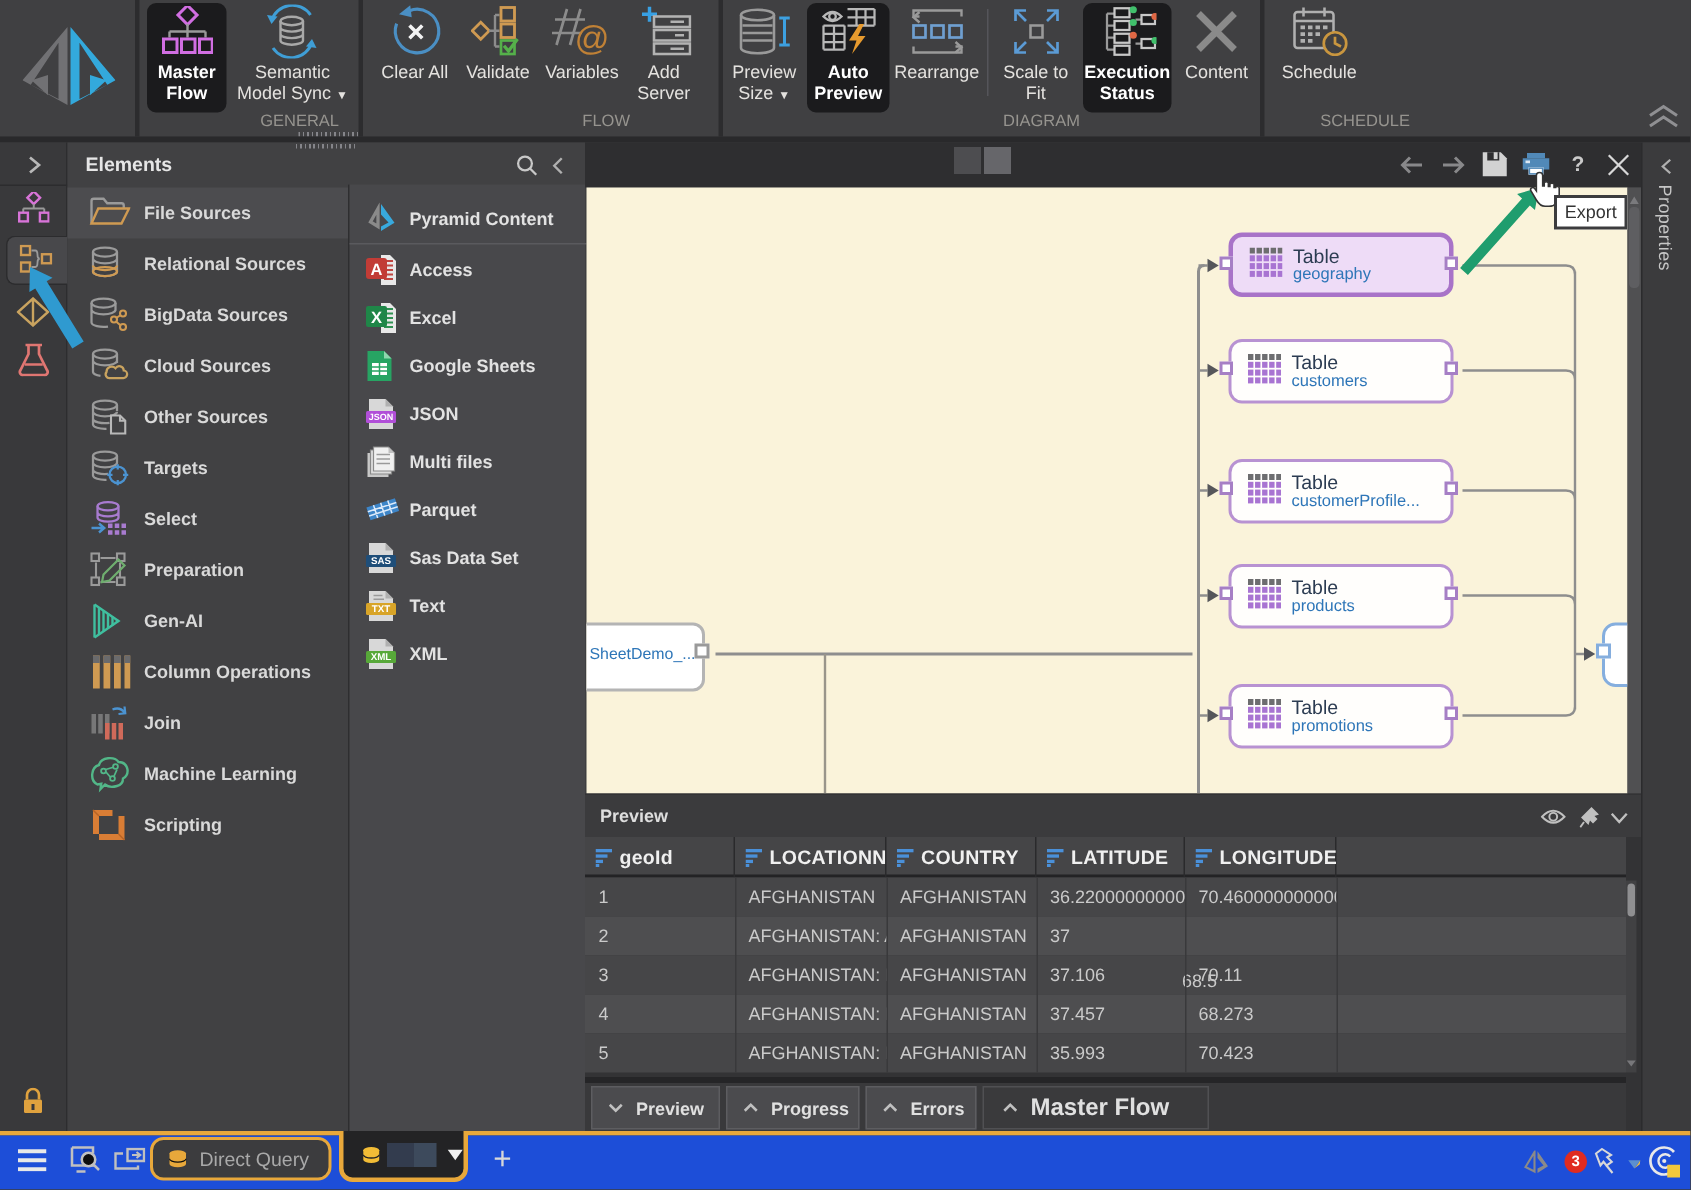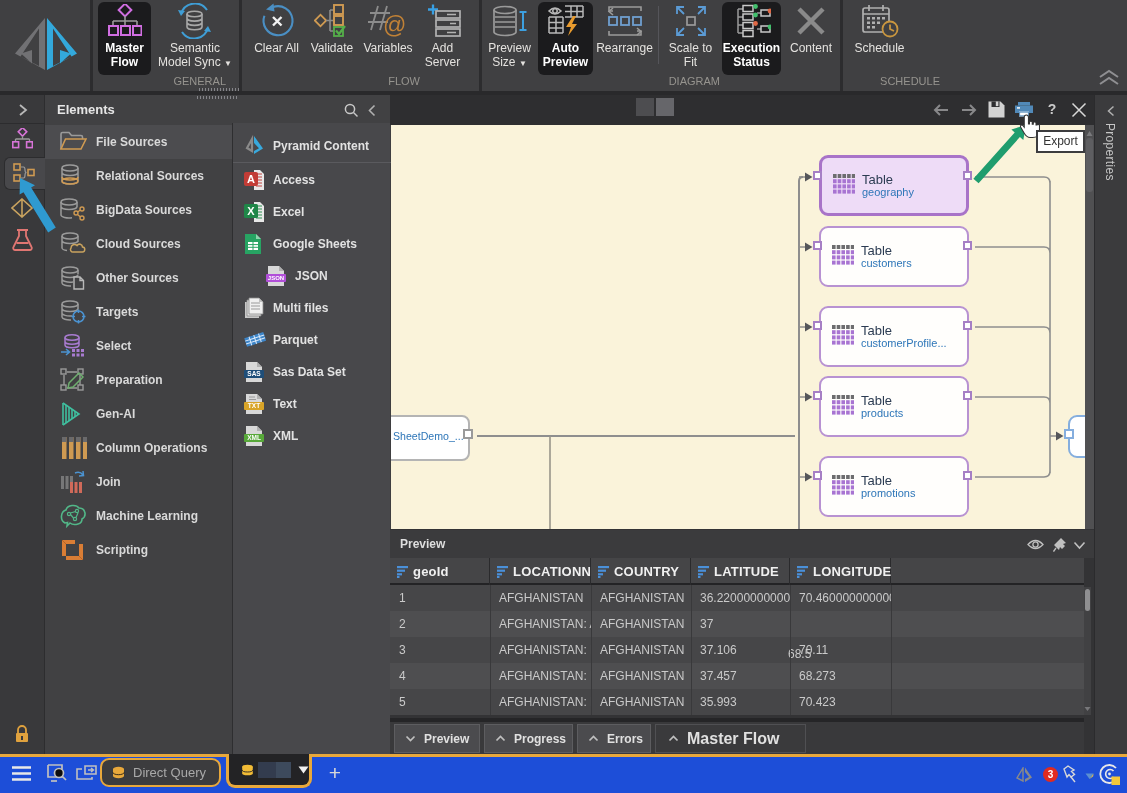--- a/index.html
+++ b/index.html
@@ -22,21 +22,21 @@
 #ecol2 { position:absolute; left:187px; top:28px; width:158px; height:632px; background:#48484b; border-left:1px solid #2e2e30; }
 .erow { position:absolute; left:0; width:187px; height:34px; display:flex; align-items:center; color:#d9d9d9; font-size:12px; font-weight:bold; }
 .erow .eic { width:30px; height:26px; margin-left:14px; margin-right:7px; position:relative; flex:none; }
 .frow { position:absolute; left:1px; width:156px; height:32px; display:flex; align-items:center; color:#e2e2e2; font-size:12px; font-weight:bold; }
 .frow .fic { width:20px; height:22px; margin-left:10px; margin-right:9px; position:relative; flex:none; }
 
 #ctoolbar { position:absolute; left:390px; top:95px; width:704px; height:30px; background:#2e2e30; }
 #canvas { position:absolute; left:391px; top:125px; width:694px; height:404px; background:#faf3da; overflow:hidden; }
 #cscroll { position:absolute; left:1085px; top:125px; width:9px; height:404px; background:#505052; }
 
-.tnode { position:absolute; width:150px; height:61px; background:#fffefc; border:2px solid #b892d2; border-radius:9px; display:flex; align-items:center; }
+.tnode { position:absolute; width:150px; height:43px; background:#fffefc; border:2px solid #b892d2; border-radius:9px; display:flex; align-items:center; }
 .tnode.sel { background:#eedcf7; border:3px solid #a873c8; }
 .tnode .grid { margin-left:11px; margin-right:7px; }
 .tnode .tt { font-size:13px; color:#2c3c52; line-height:13px; }
 .tnode .ts { font-size:11px; color:#2e76b8; line-height:13px; }
 .port { position:absolute; width:9px; height:9px; background:#fff; border:2px solid #a67fc5; }
 
 #preview { position:absolute; left:390px; top:529px; width:704px; height:226px; background:#333335; }
 .pcell { position:absolute; top:0; height:26px; line-height:26px; overflow:hidden; white-space:nowrap; color:#cacaca; font-size:12px; padding-left:9px; }
 .hdr { height:27px; display:flex; align-items:center; overflow:hidden; white-space:nowrap; font-size:13px; font-weight:bold; color:#f0f0f0; letter-spacing:0.2px; }
 .hdr .hic { margin-left:7px; margin-right:3px; flex:none; }
@@ -472,21 +472,21 @@
           </svg>
     </div>Excel</div>
     <div class="frow" style="top:105px;"><div class="fic">
       <svg width="18" height="22" viewBox="0 0 18 22">
             <path d="M1 1 L12 1 L17 6 L17 21 L1 21 Z" fill="#27a463"></path>
             <path d="M12 1 L12 6 L17 6" fill="#8fd6ae"></path>
             <rect x="4" y="9" width="10" height="8" fill="#fff"></rect>
             <path d="M4 11.6 L14 11.6 M4 14.3 L14 14.3 M9 9 L9 17" stroke="#27a463" stroke-width="1"></path>
           </svg>
     </div>Google Sheets</div>
-    <div class="frow" style="top:137px;padding-left:22px;"><div class="fic">
+    <div class="frow" style="top:137px;"><div class="fic">
       <svg width="20" height="22" viewBox="0 0 20 22">
             <path d="M2 1 L13 1 L18 6 L18 21 L2 21 Z" fill="#d8d8d8"></path>
             <path d="M13 1 L13 6 L18 6" fill="#b0b0b0"></path>
             <rect x="0" y="9" width="20" height="8" rx="1" fill="#b14fd8"></rect>
             <text x="10" y="15" font-size="6" font-weight="bold" fill="#fff" text-anchor="middle" font-family="Liberation Sans">JSON</text>
           </svg>
     </div>JSON</div>
     <div class="frow" style="top:169px;"><div class="fic">
       <svg width="21" height="22" viewBox="0 0 21 22">
             <g>

